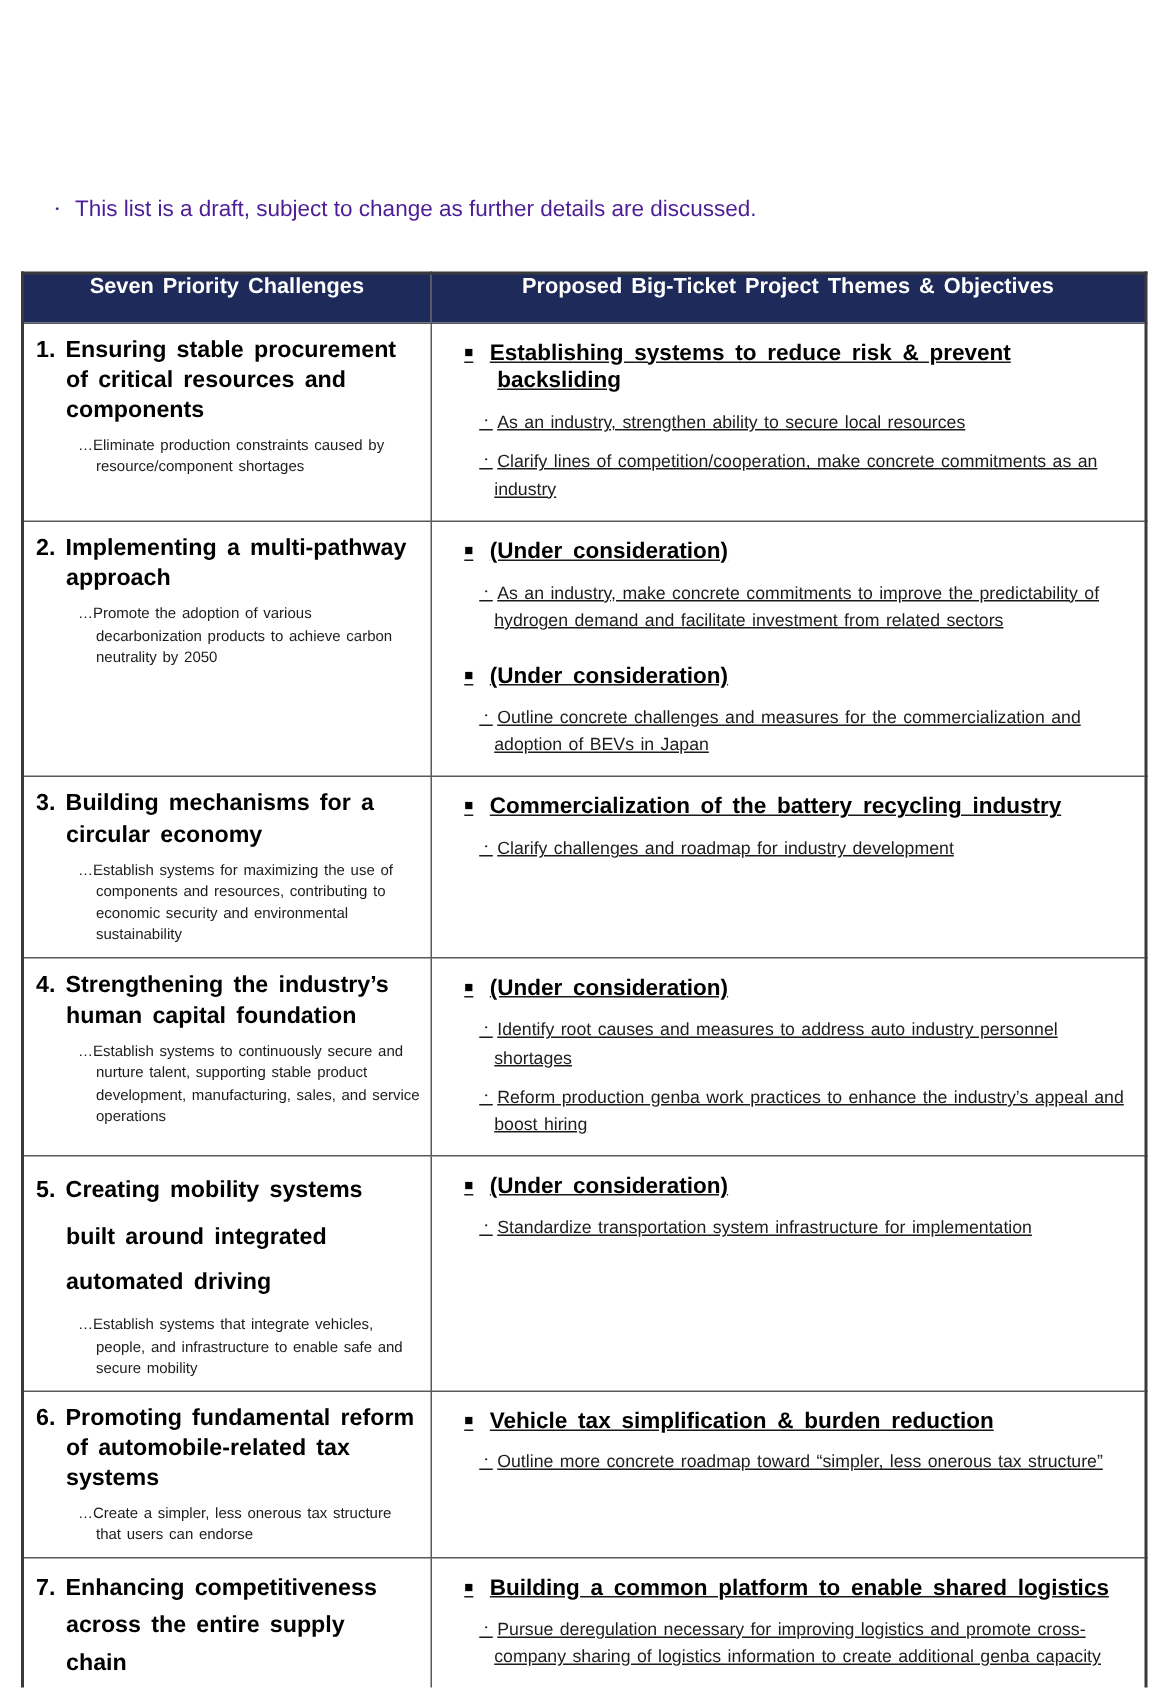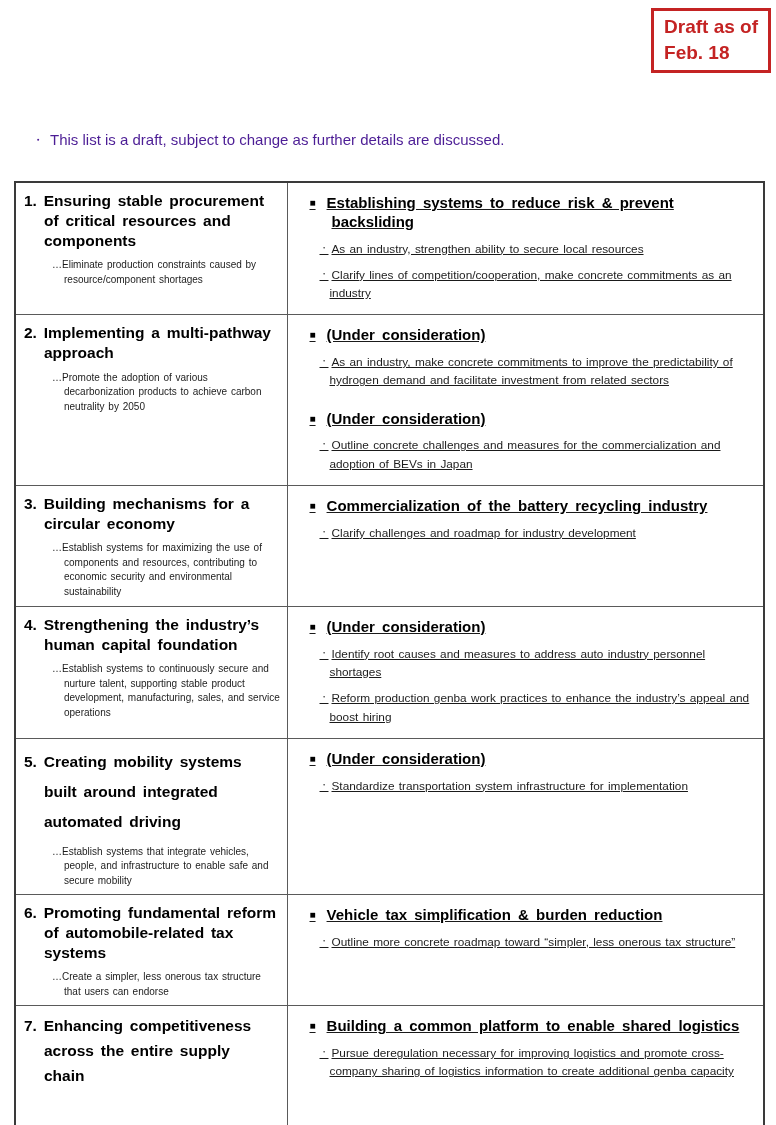--- a/index.html
+++ b/index.html
@@ -98,34 +98,34 @@
     word-spacing: 1px;
   }
   .theme-bullet .dot { font-size: 9px; vertical-align: 2px; margin-right: 3px; }
   .theme.second { margin-top: 20px; }
 </style>
 </head>
 <body>
 
 <div class="page">
 
-  <div class="draft-box">
-    <div>Draft as of</div>
-    <div>Feb. 18</div>
-  </div>
 
 
   <div class="note-line"><span class="note-dot">・</span><span>This list is a draft, subject to change as further details are discussed.</span></div>
 
   <table class="main">
     <colgroup>
         <col class="c1">
         <col class="c2">
       </colgroup>
     <tbody>
+        <tr>
+      <th class="hdr">Seven Priority  Challenges</th>
+      <th class="hdr">Proposed Big-Ticket Project Themes &amp; Objectives</th>
+    </tr>
 
     <tr style="height:100px;">
       <td class="cell-left">
         <div class="ch-title">1. Ensuring stable procurement of critical resources and components</div>
         <div class="ch-desc">…Eliminate production constraints caused by resource/component shortages</div>
       </td>
       <td class="cell-right">
         <div class="theme">
           <div class="theme-title"><span class="marker">■</span><span>Establishing systems to reduce risk &amp; prevent backsliding</span></div>
           <div class="theme-bullet"><span class="dot">・</span><span>As an industry, strengthen ability to secure local resources</span></div>

